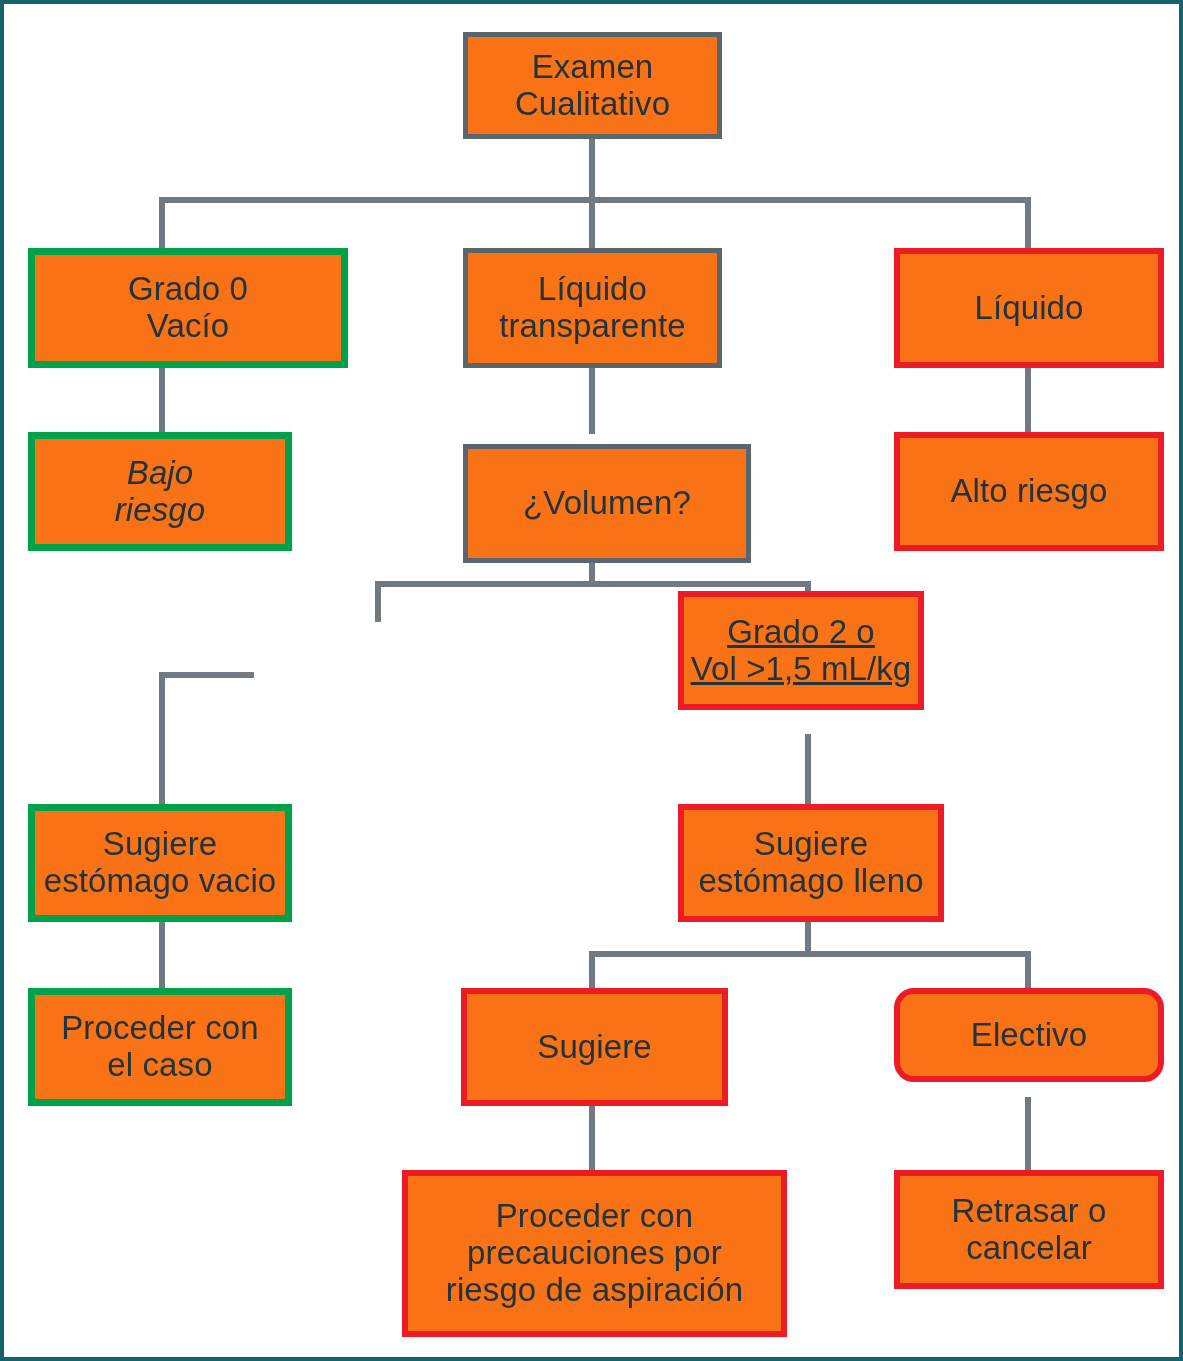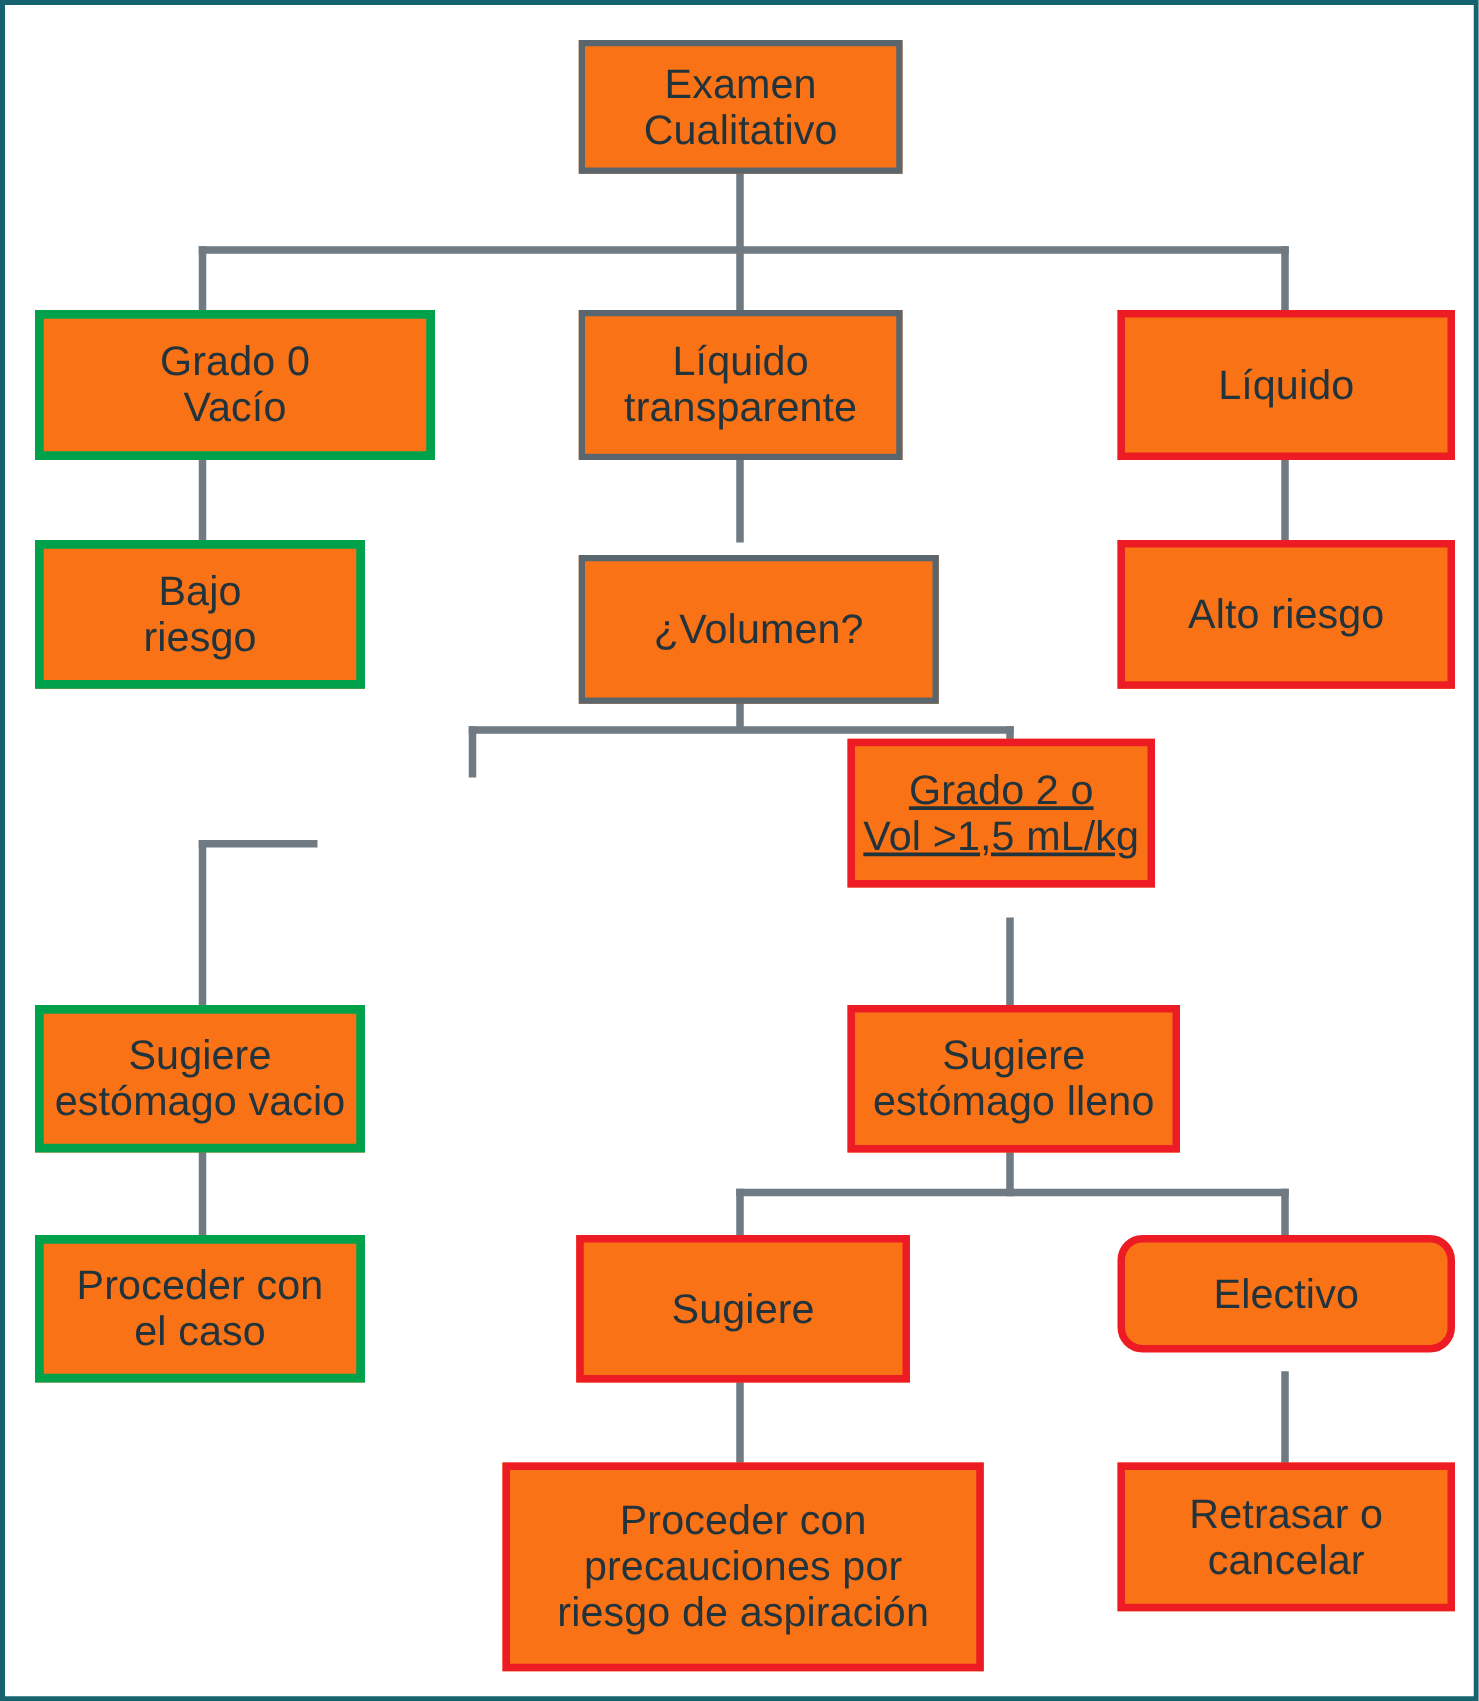--- a/index.html
+++ b/index.html
@@ -92,21 +92,21 @@
 Cualitativo</div>
 
     <div class="node green" style="left:24px; top:244px; width:320px; height:120px;">Grado 0
 Vacío</div>
 
     <div class="node grey" style="left:459px; top:244px; width:259px; height:120px;">Líquido
 transparente</div>
 
     <div class="node red" style="left:890px; top:244px; width:270px; height:120px;">Líquido</div>
 
-    <div class="node green" style="left:24px; top:428px; width:264px; height:119px;">Bajo
+    <div class="node green" style="left:24px; top:428px; width:264px; height:119px;font-style:italic;">Bajo
 riesgo</div>
 
     <div class="node grey" style="left:459px; top:428px; width:288px; height:119px;margin-top:12px;">¿Volumen?</div>
 
     <div class="node red" style="left:890px; top:428px; width:270px; height:119px;">Alto riesgo</div>
 
 
     <div class="node red" style="left:674px; top:587px; width:246px; height:119px;text-decoration:underline;">Grado 2 o
 Vol &gt;1,5 mL/kg</div>
 

